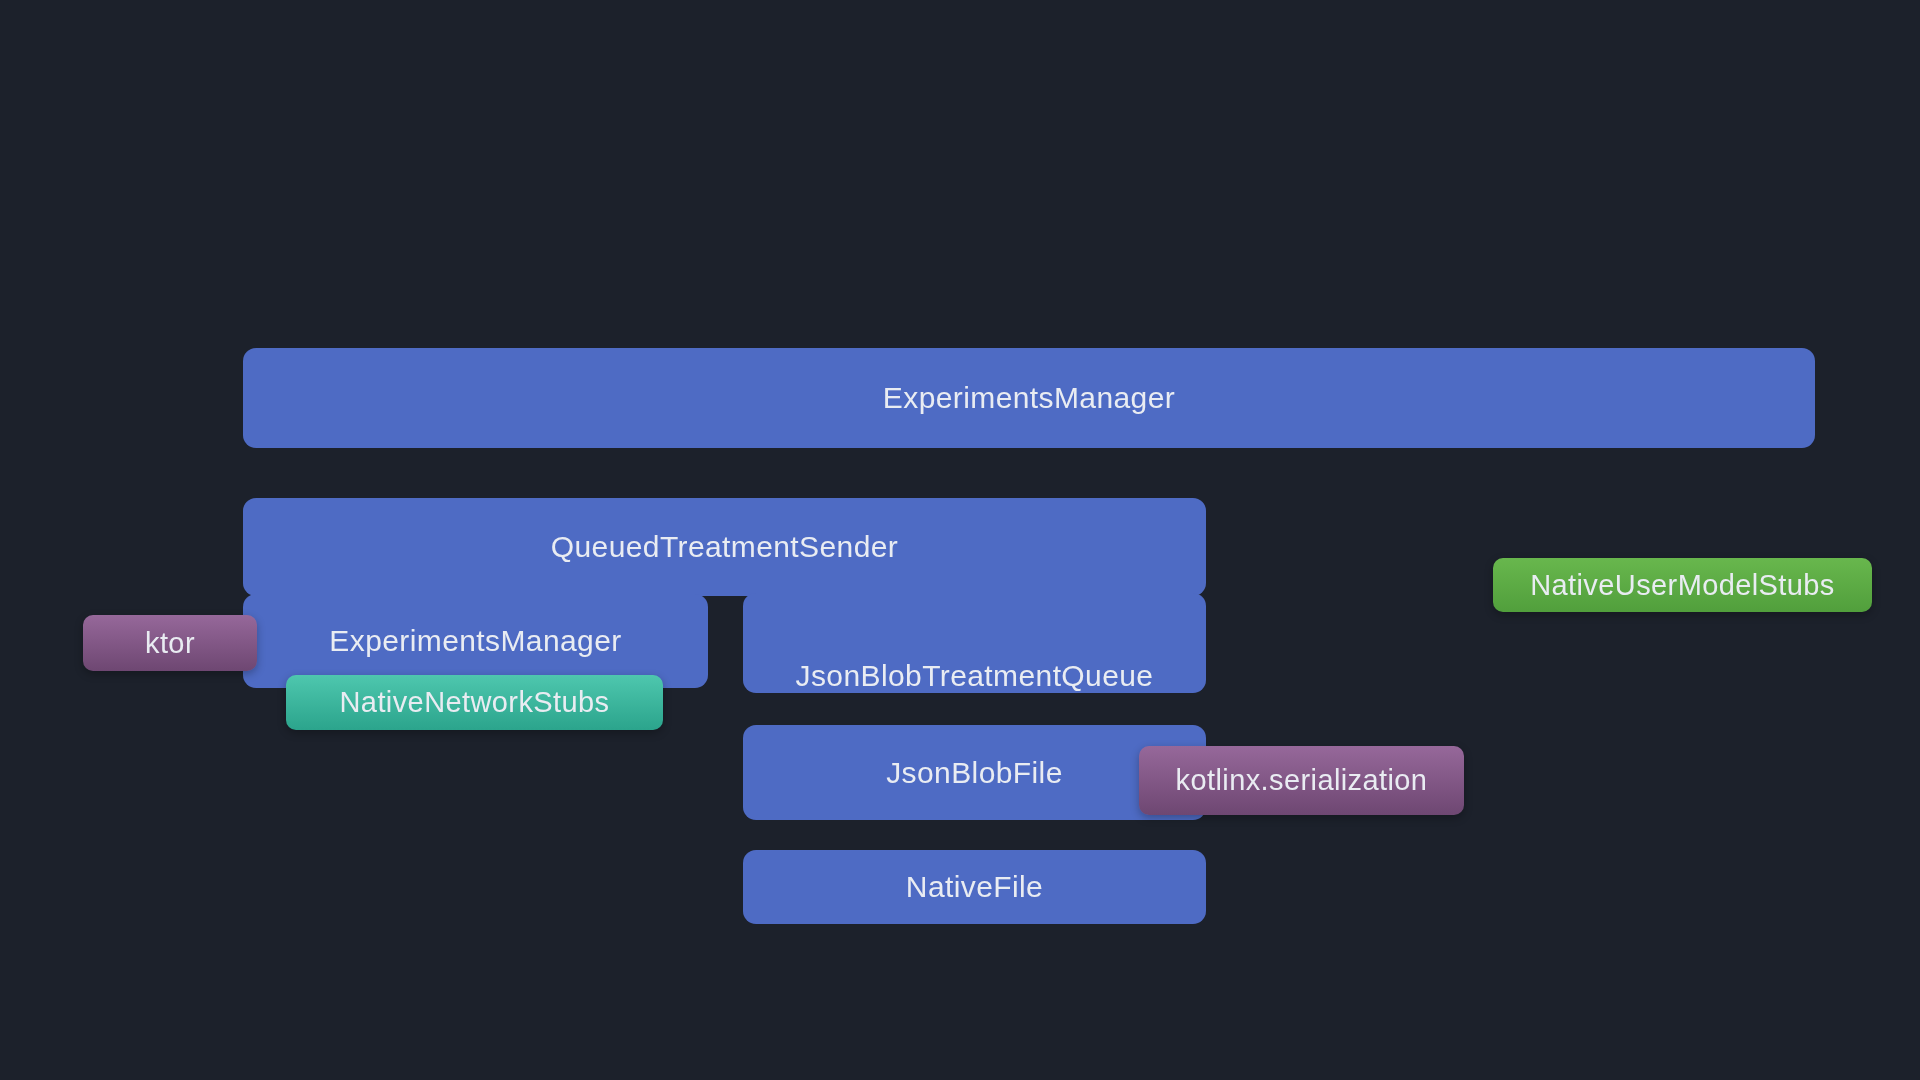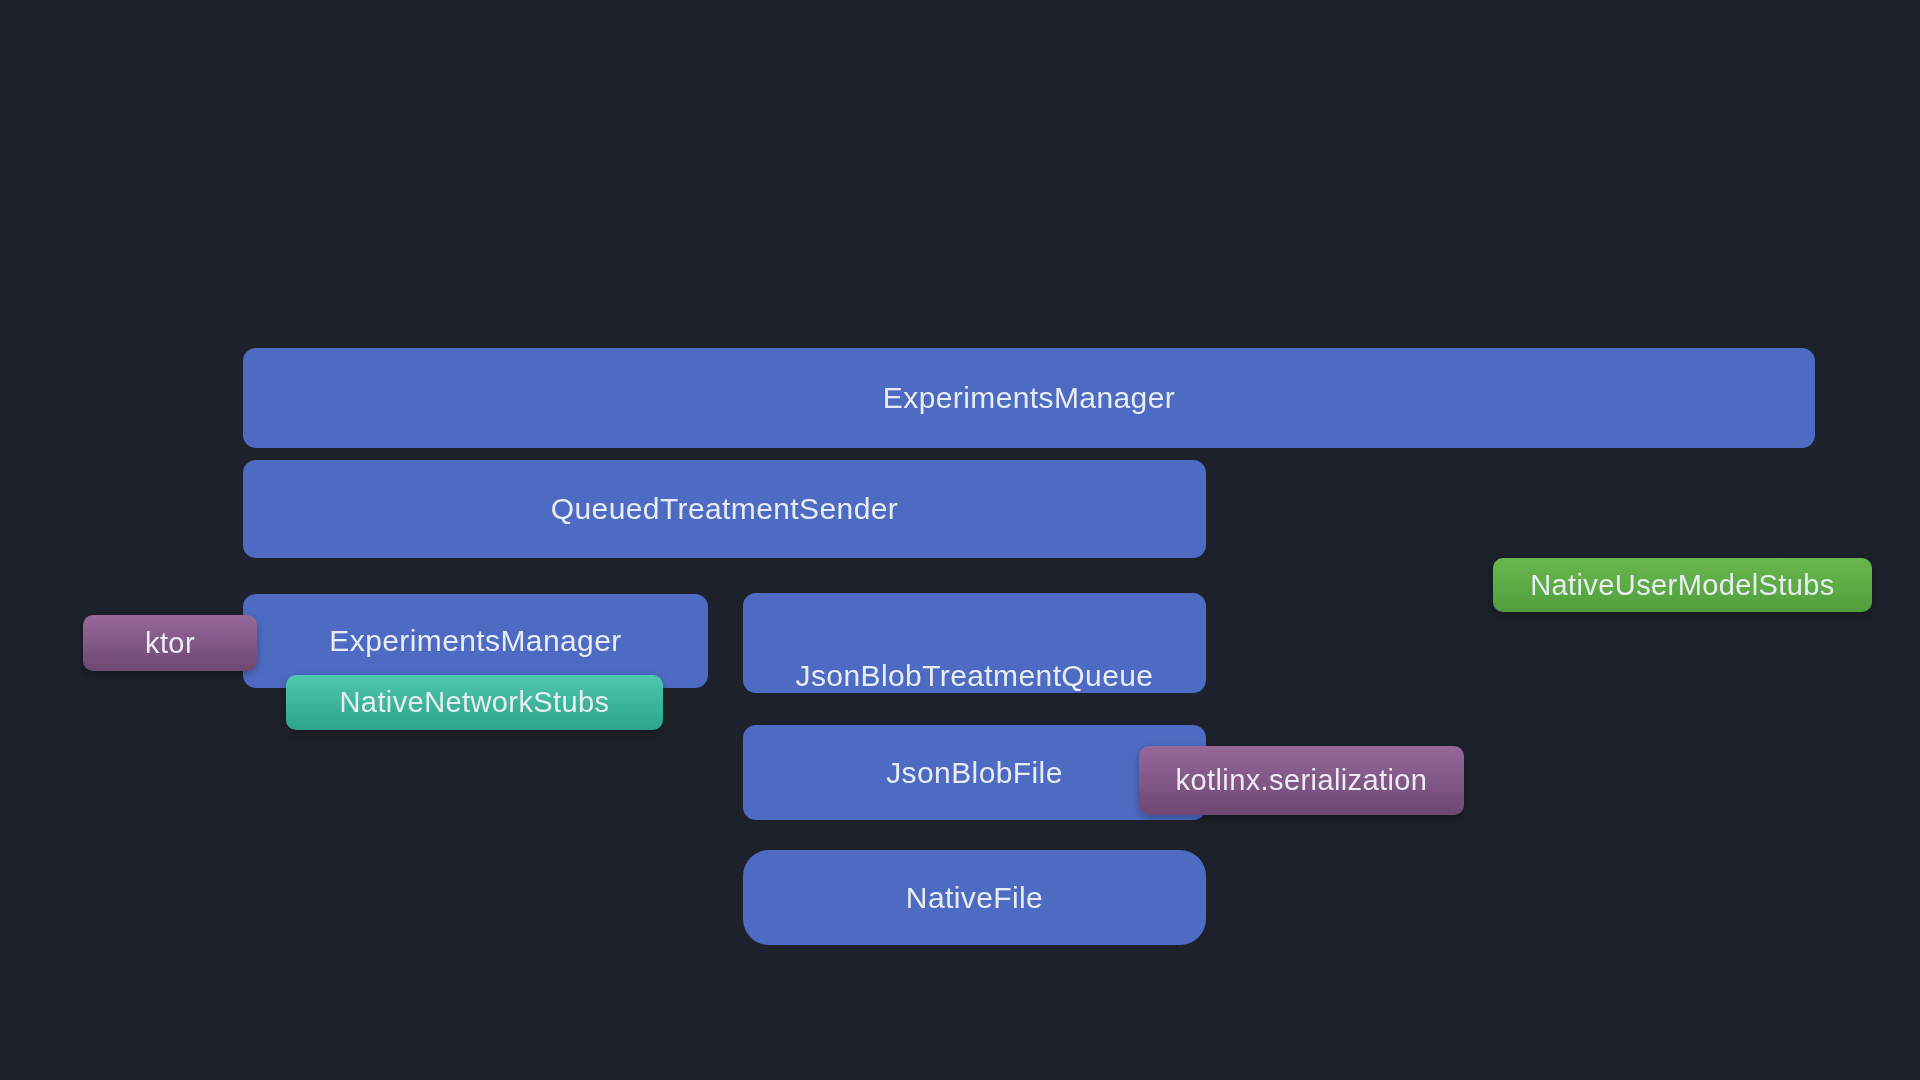--- a/index.html
+++ b/index.html
@@ -49,30 +49,30 @@
       var(--teal-top, #4ec7ae) 0%,
       var(--teal-bottom, #2ba48c) 100%);
   }
   .green {
     background: linear-gradient(180deg,
       var(--green-top, #68b74d) 0%,
       var(--green-bottom, #519f3c) 100%);
   }
 
   #experiments-manager       { left: 243px;  top: 348px; width: 1572px; height: 100px; }
-  #queued-treatment-sender   { left: 243px;  top: 460px; width: 963px;  height: 98px;  }
+  #queued-treatment-sender   { left: 243px;  top: 498px; width: 963px;  height: 98px;  }
   #experiment-repository     { left: 1229px; top: 471px; width: 586px;  height: 98px;  }
   #native-user-model-stubs   { left: 1493px; top: 558px; width: 379px;  height: 54px;  }
   #ktor                      { left: 83px;   top: 615px; width: 174px;  height: 56px; text-align: right;  }
   #treatment-api-client      { left: 243px;  top: 594px; width: 465px;  height: 94px;  }
   #json-blob-treatment-queue { left: 743px;  top: 593px; width: 463px;  height: 100px; align-items: flex-end; }
   #native-network-stubs      { left: 286px;  top: 675px; width: 377px;  height: 55px;  }
   #json-blob-file            { left: 743px;  top: 725px; width: 463px;  height: 95px;  }
   #kotlinx-serialization     { left: 1139px; top: 746px; width: 325px;  height: 69px;  }
-  #native-file               { left: 743px;  top: 850px; width: 463px;  height: 95px; border-radius: 26px;  }
+  #native-file               { left: 743px;  top: 850px; width: 463px;  height: 74px;  }
 </style>
 </head>
 <body>
 
 <div id="stage">
 
   <div id="experiments-manager" class="node component">
     <span>ExperimentsManager</span>
   </div>
 

